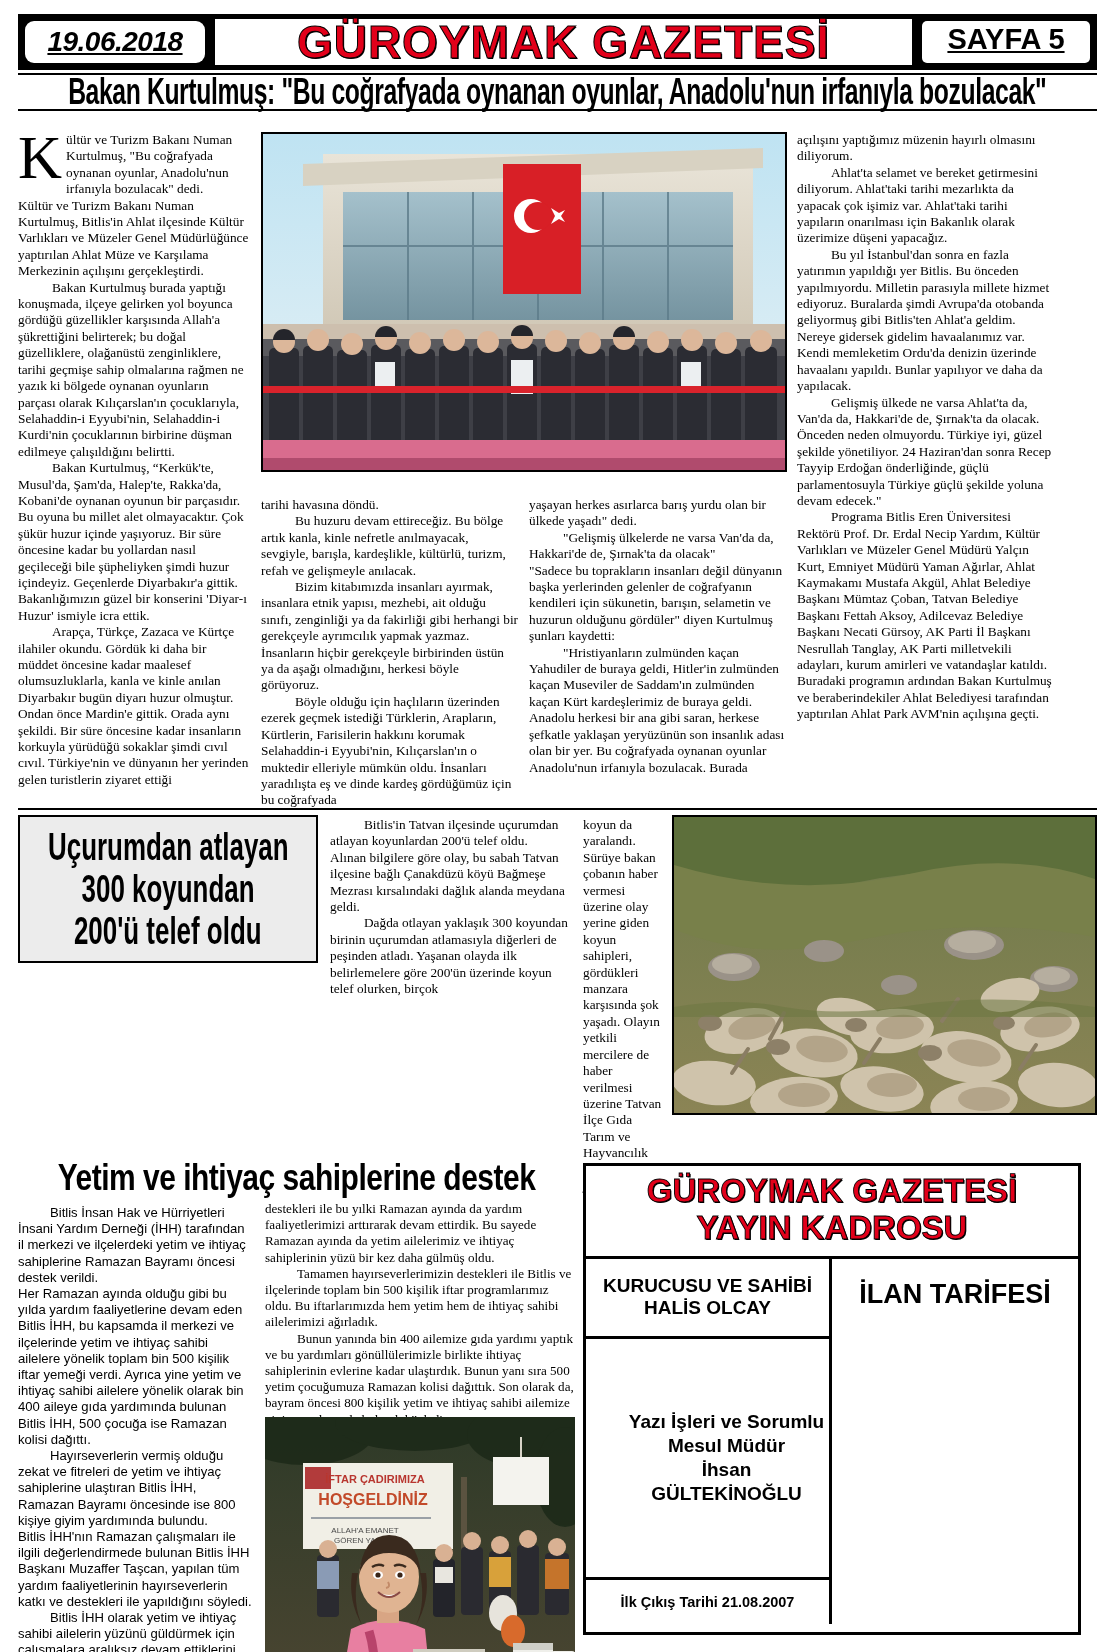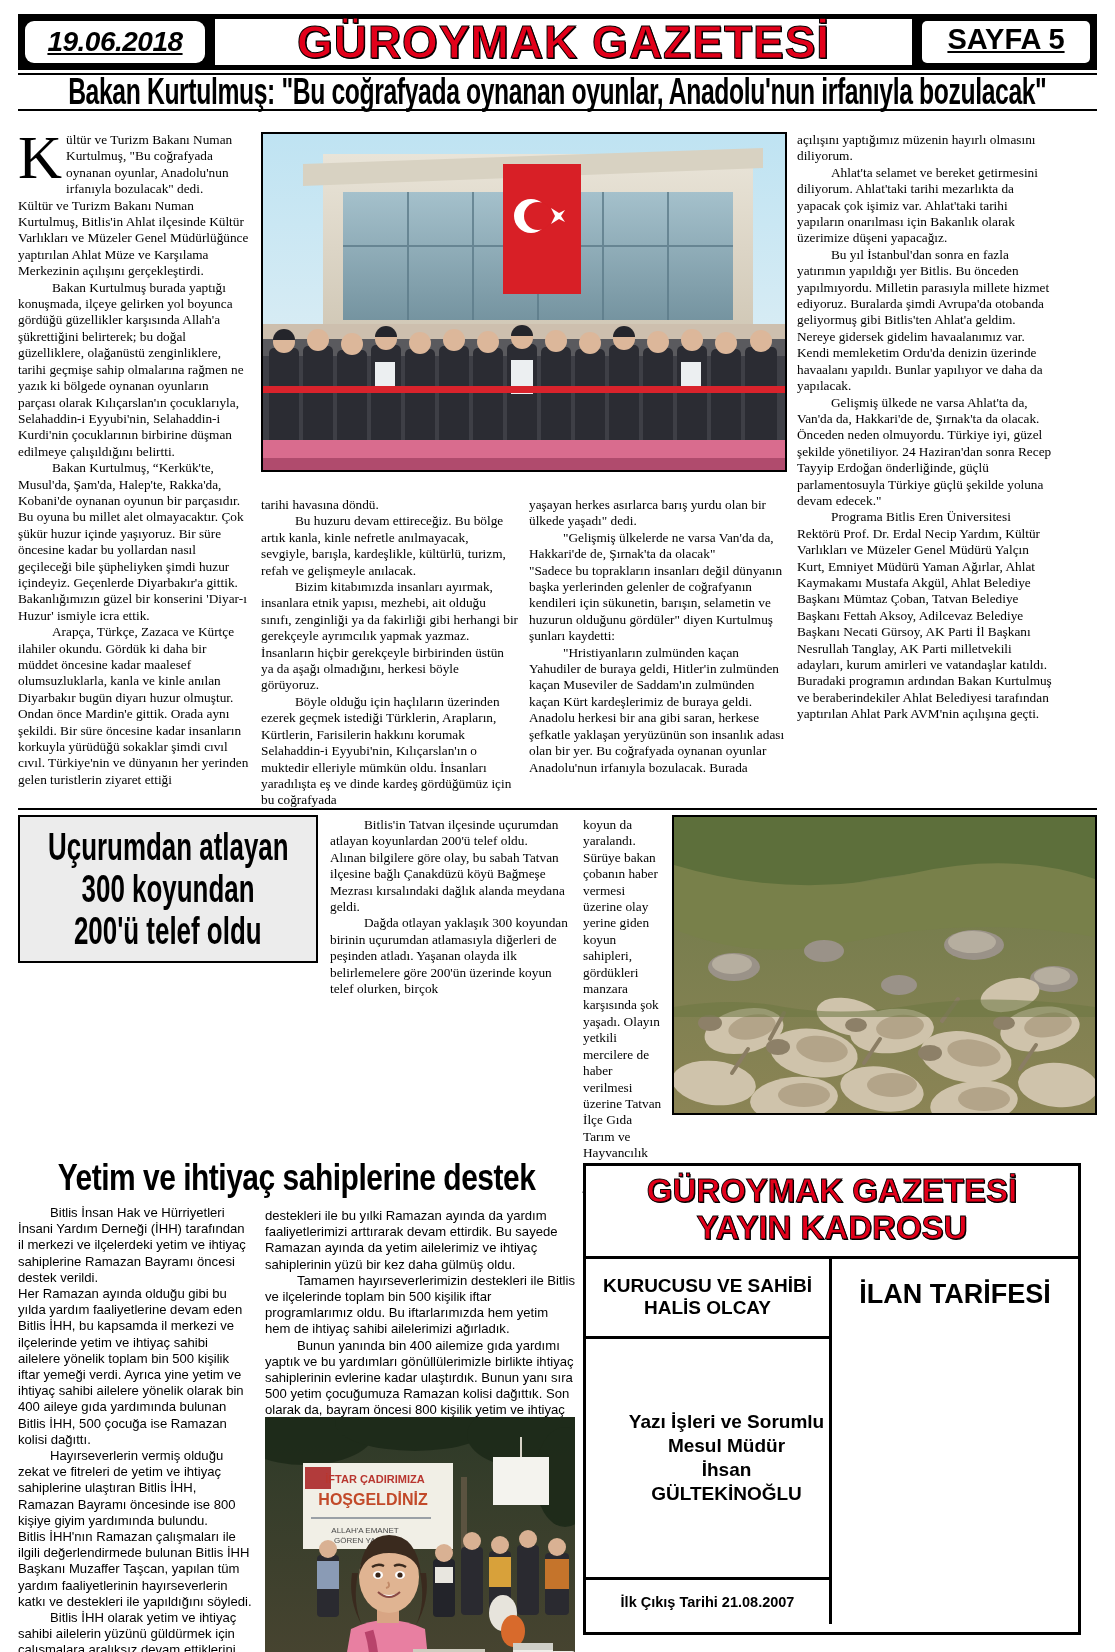--- a/index.html
+++ b/index.html
@@ -178,21 +178,21 @@
     white-space:nowrap;
   }
   .sans-text {
     font-family:"Liberation Sans", sans-serif;
     font-size:13.1px;
     line-height:16.2px;
   }
   .sans-text p { margin:0; text-indent:32px; }
   .sans-text p.noind { text-indent:0; }
   .a3c1 { position:absolute; left:0; top:44px; width:235px; }
-  .a3c2 { position:absolute; left:247px; top:47px; width:310px; }
+  .a3c2 { position:absolute; left:247px; top:40px; width:310px;font-family:Liberation Serif, serif; }
 
   .ihh-photo {
     position:absolute; left:247px; top:256px;
     width:310px; height:270px;
     overflow:hidden;
   }
 
   
   .kadro {
     position:absolute;

